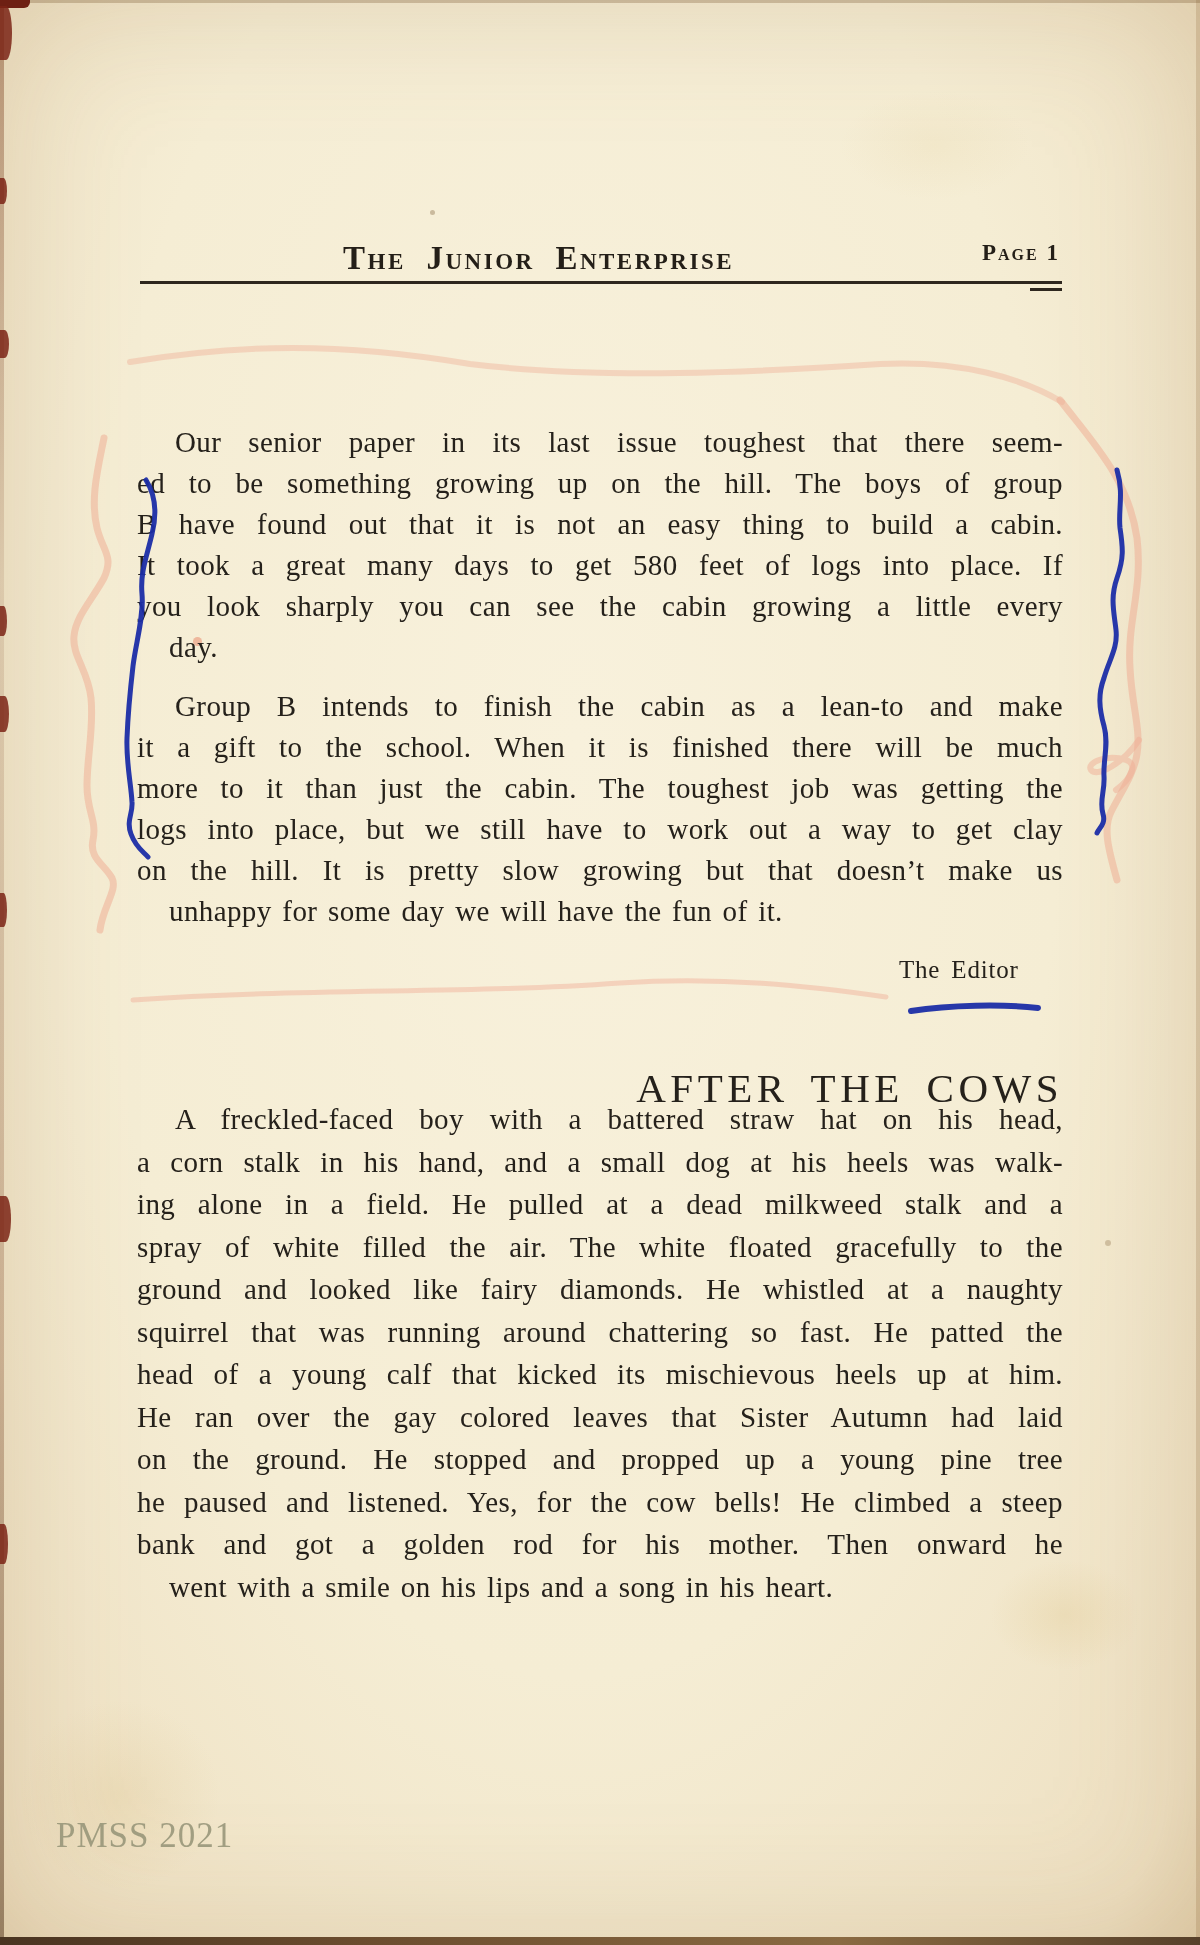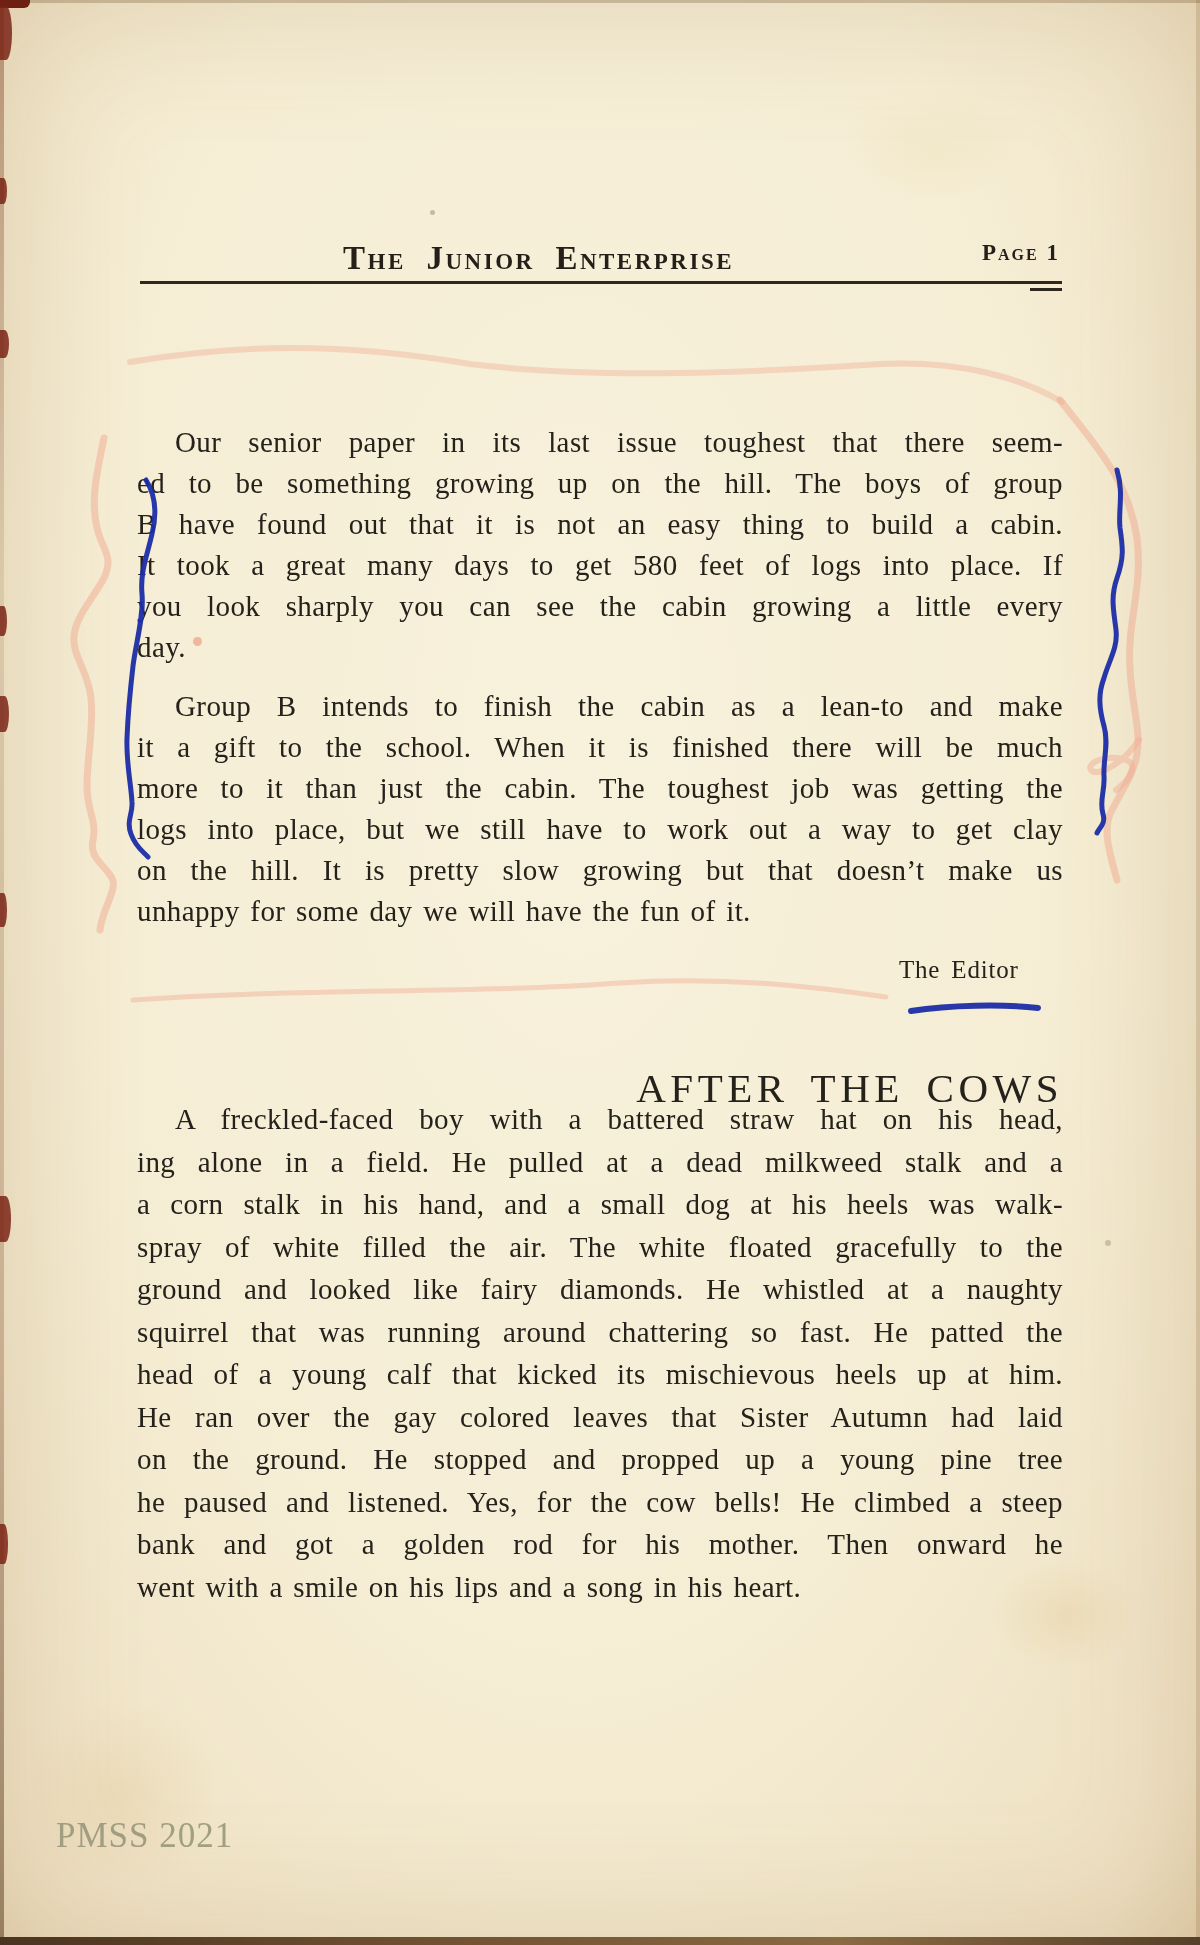--- a/index.html
+++ b/index.html
@@ -24,21 +24,21 @@
   }
   .masthead-rule{position:absolute;left:140px;top:281px;width:922px;height:3px;background:#2e271e;}
   .masthead-rule-dash{position:absolute;left:1030px;top:288px;width:32px;height:3px;background:#2e271e;}
   
   .para{
     position:absolute;left:137px;width:926px;
     font-size:29px;line-height:41px;letter-spacing:.4px;word-spacing:3px;
   }
   .story-para{line-height:42.5px;}
   .tline{text-align:justify;text-align-last:justify;-moz-text-align-last:justify;}
-  .para .tline:last-child{text-align-last:left;-moz-text-align-last:left;}
+  .para .tline:last-child{text-align-last:left;margin-left:32px;-moz-text-align-last:left;}
   .indent .tline:first-child{text-indent:38px;}
   .editor-sig{
     position:absolute;left:899px;top:956px;font-size:25px;letter-spacing:.8px;
     word-spacing:4px;color:#25211b;white-space:nowrap;
   }
   .story-heading{
     position:absolute;left:137px;top:1064px;width:926px;text-align:right;
     font-size:41px;letter-spacing:4.5px;word-spacing:8px;color:#25211b;
   }
   .watermark{
@@ -118,22 +118,22 @@
       <div class="tline">more to it than just the cabin. The toughest job was getting the</div>
       <div class="tline">logs into place, but we still have to work out a way to get clay</div>
       <div class="tline">on the hill. It is pretty slow growing but that doesn’t make us</div>
       <div class="tline">unhappy for some day we will have the fun of it.</div>
     </div>
   <div class="editor-sig">The Editor</div>
 
   <div class="story-heading">AFTER THE COWS</div>
   <div class="para story-para indent" style="top:1098px;">
       <div class="tline">A freckled-faced boy with a battered straw hat on his head,</div>
+      <div class="tline">a corn stalk in his hand, and a small dog at his heels was walk-</div>
       <div class="tline">ing alone in a field. He pulled at a dead milkweed stalk and a</div>
-      <div class="tline">a corn stalk in his hand, and a small dog at his heels was walk-</div>
       <div class="tline">spray of white filled the air. The white floated gracefully to the</div>
       <div class="tline">ground and looked like fairy diamonds. He whistled at a naughty</div>
       <div class="tline">squirrel that was running around chattering so fast. He patted the</div>
       <div class="tline">head of a young calf that kicked its mischievous heels up at him.</div>
       <div class="tline">He ran over the gay colored leaves that Sister Autumn had laid</div>
       <div class="tline">on the ground. He stopped and propped up a young pine tree</div>
       <div class="tline">he paused and listened. Yes, for the cow bells! He climbed a steep</div>
       <div class="tline">bank and got a golden rod for his mother. Then onward he</div>
       <div class="tline">went with a smile on his lips and a song in his heart.</div>
     </div>

